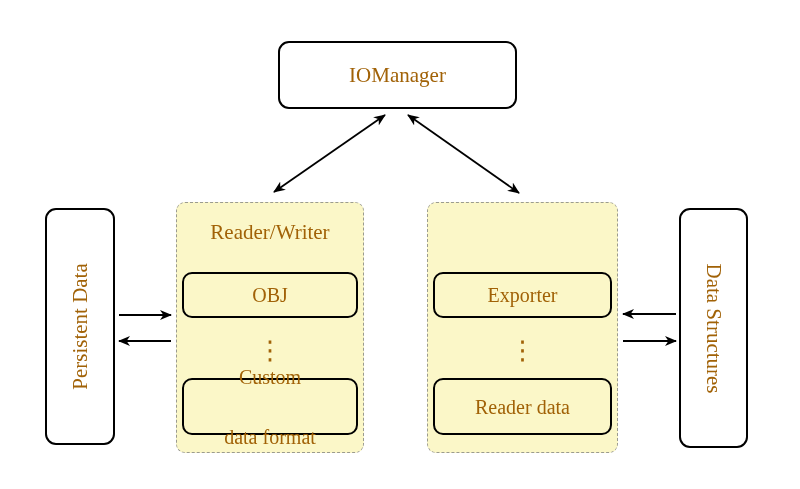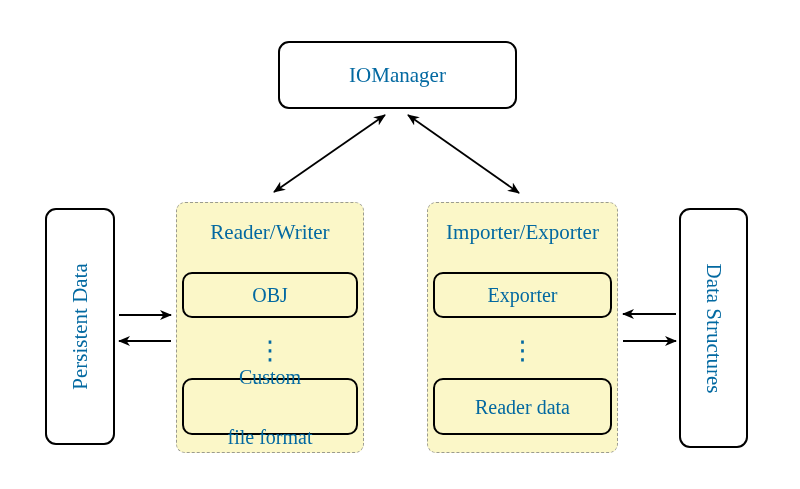--- a/index.html
+++ b/index.html
@@ -3,21 +3,21 @@
 <meta charset="utf-8">
 <style>
   * { margin: 0; padding: 0; box-sizing: border-box; }
   html, body { background: #ffffff; }
   .canvas {
     position: relative;
     width: 800px;
     height: 489px;
     background: #ffffff;
     font-family: "Liberation Serif", serif;
-    color: #0369a1;
+    color: #a16207;
     overflow: hidden;
   }
   .arrow-layer {
     position: absolute;
     left: 0; top: 0;
     width: 800px; height: 489px;
     pointer-events: none;
   }
   .node {
     position: absolute;
@@ -111,26 +111,25 @@
   </div>
 
   <div class="group group-rw">
     <div class="group-title">Reader/Writer</div>
     <div class="inner-box inner-first">
       <span>OBJ</span>
     </div>
     <div class="group-ellipsis">⋮</div>
     <div class="inner-box inner-last">
       <span>Custom</span>
-      <span>file format</span>
+      <span>data format</span>
     </div>
   </div>
 
   <div class="group group-ie">
-    <div class="group-title">Importer/Exporter</div>
     <div class="inner-box inner-first">
       <span>Exporter</span>
     </div>
     <div class="group-ellipsis">⋮</div>
     <div class="inner-box inner-last">
       <span>Reader data</span>
     </div>
   </div>
 
 </div>

